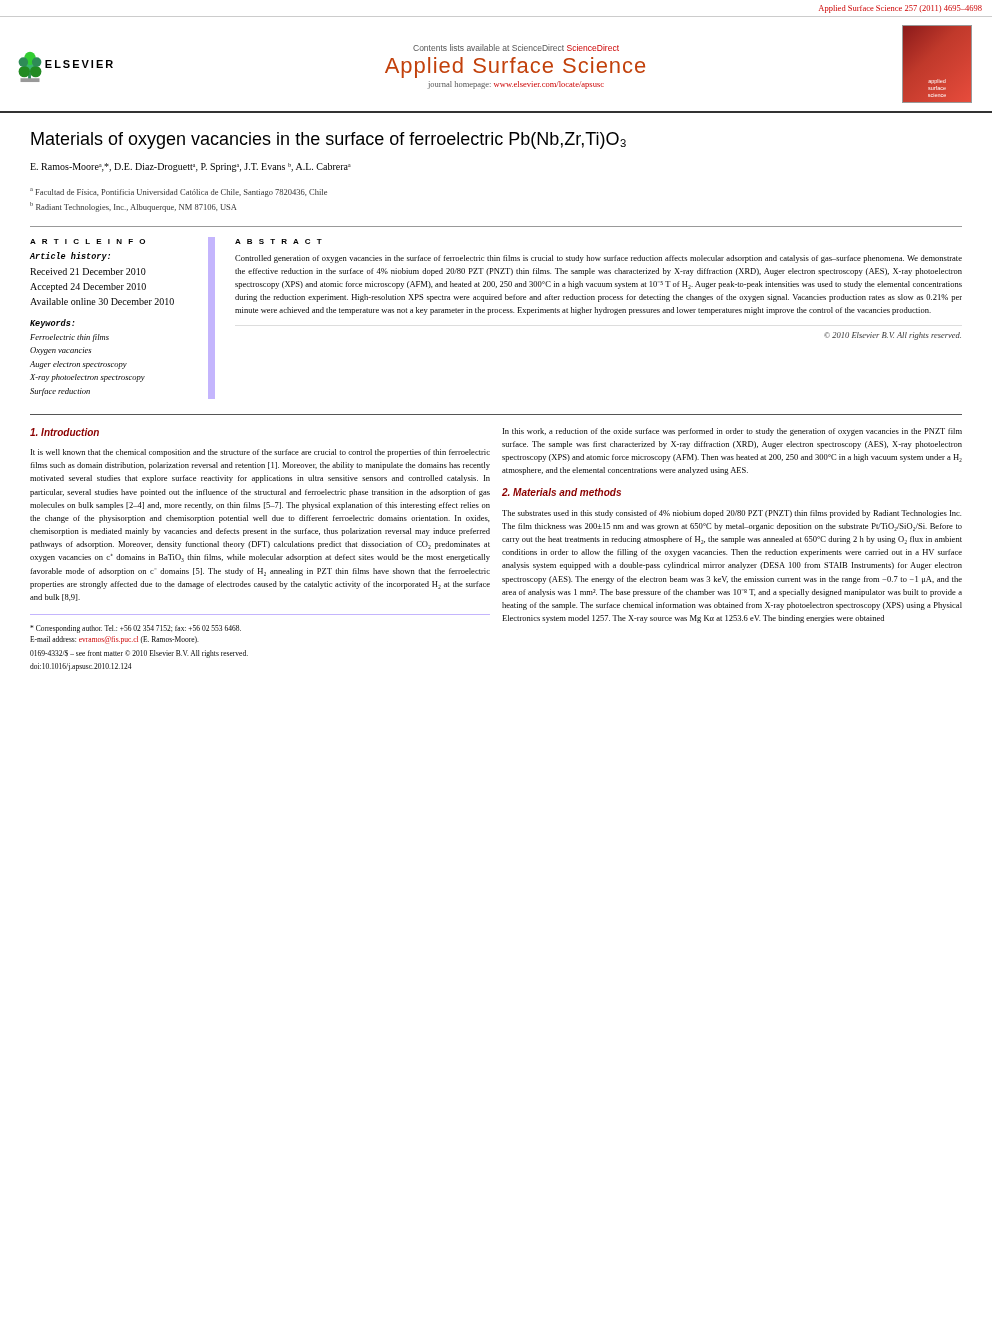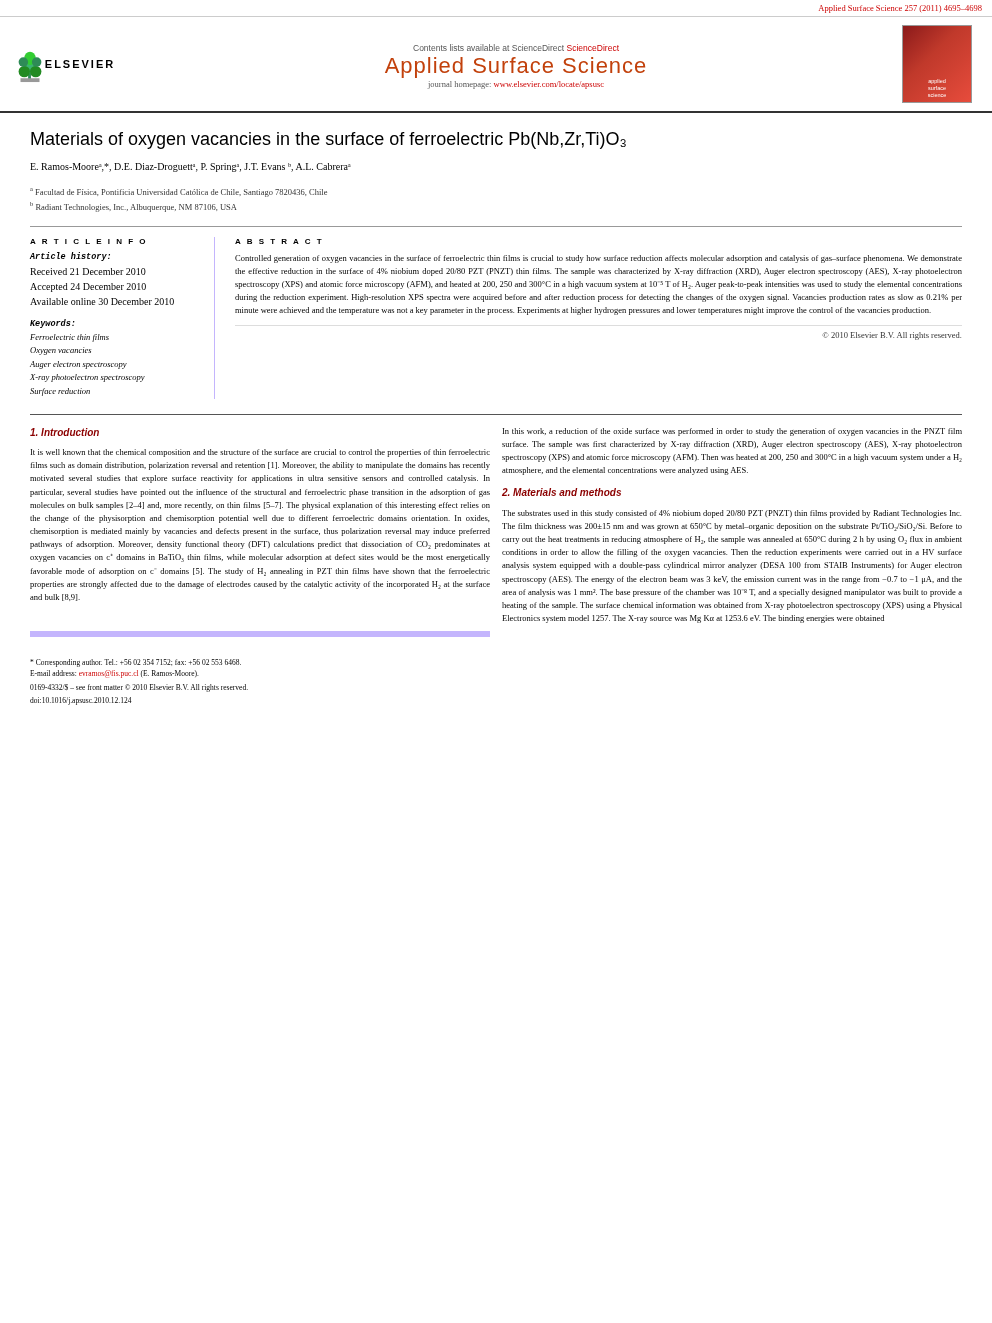--- a/index.html
+++ b/index.html
@@ -144,21 +144,21 @@
     
     .two-col {
       display: flex;
       gap: 20px;
       border-top: 1px solid #999;
       padding-top: 10px;
     }
     .col-left {
       width: 185px;
       flex-shrink: 0;
-      border-right: 1px solid #c4b5fd;
+      border-right: 7px solid #c4b5fd;
       padding-right: 12px;
     }
     .col-right {
       flex: 1;
     }
 
     
     .section-label {
       font-family: Arial, sans-serif;
       font-size: 8px;
@@ -195,20 +195,21 @@
       text-align: justify;
     }
 
     .copyright-line {
       font-size: 8.5px;
       color: #333;
       text-align: right;
       margin-top: 8px;
       padding-top: 4px;
       border-top: 1px solid #ddd;
+      font-style: italic;
     }
 
     
     .main-body {
       display: flex;
       gap: 12px;
       margin-top: 15px;
       border-top: 1px solid #555;
       padding-top: 10px;
     }
@@ -230,23 +231,23 @@
     }
 
     .body-text {
       font-size: 8.5px;
       line-height: 1.55;
       text-align: justify;
       margin-bottom: 8px;
     }
 
     .footnote-section {
-      border-top: 6px solid #c4b5fd;
-      margin-top: 27px;
-      padding-top: 20px;
+      border-top: 1px solid #c4b5fd;
+      margin-top: 10px;
+      padding-top: 8px;
     }
     .footnote-text {
       font-size: 7.5px;
       line-height: 1.5;
       color: #000;
     }
     .footnote-text a { color: #c00; text-decoration: none; }
 
     .doi-line {
       font-size: 7.5px;

